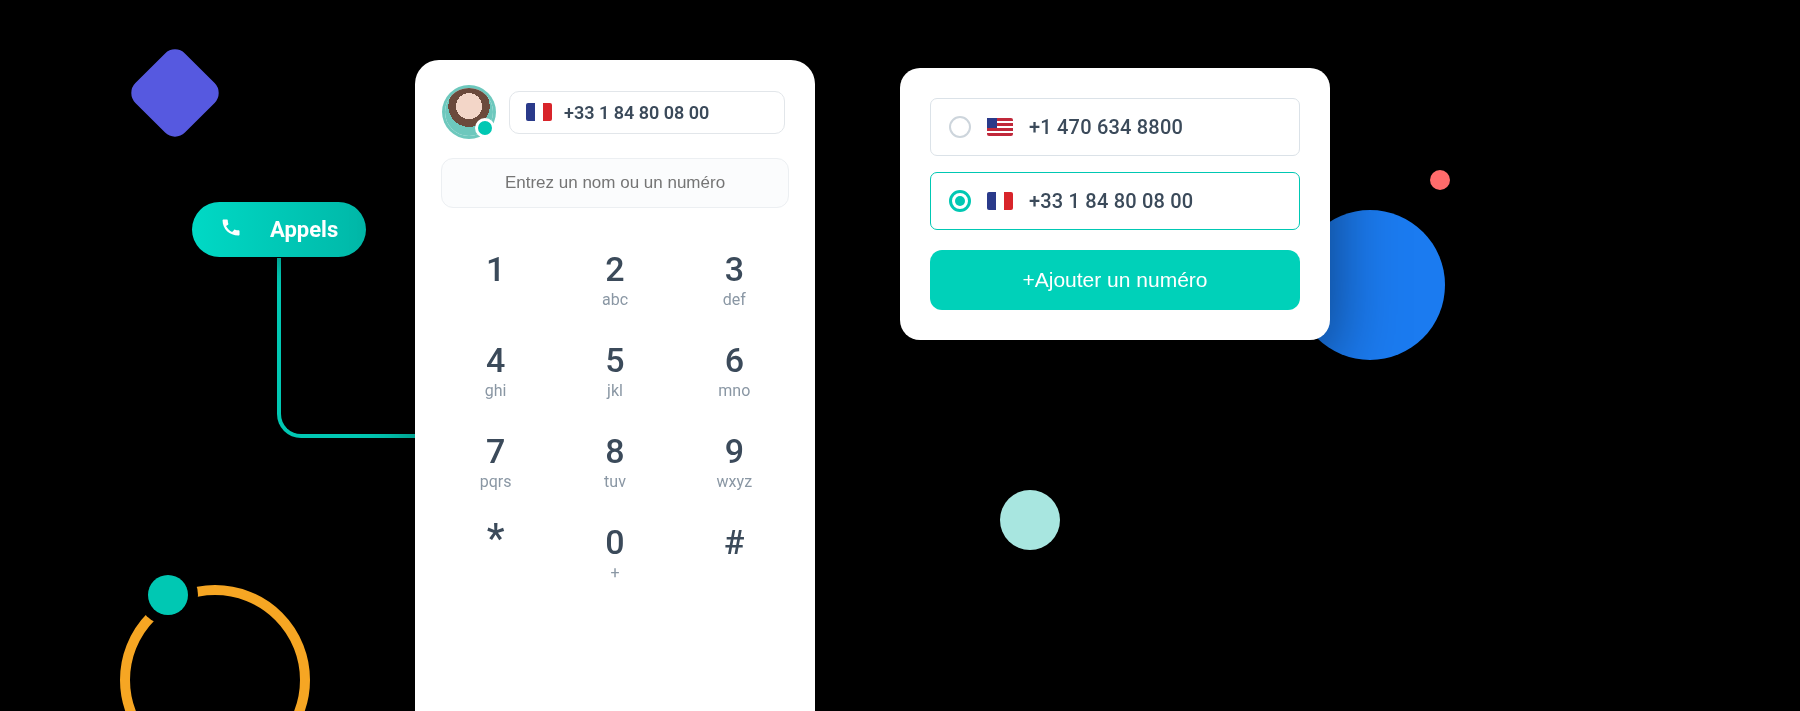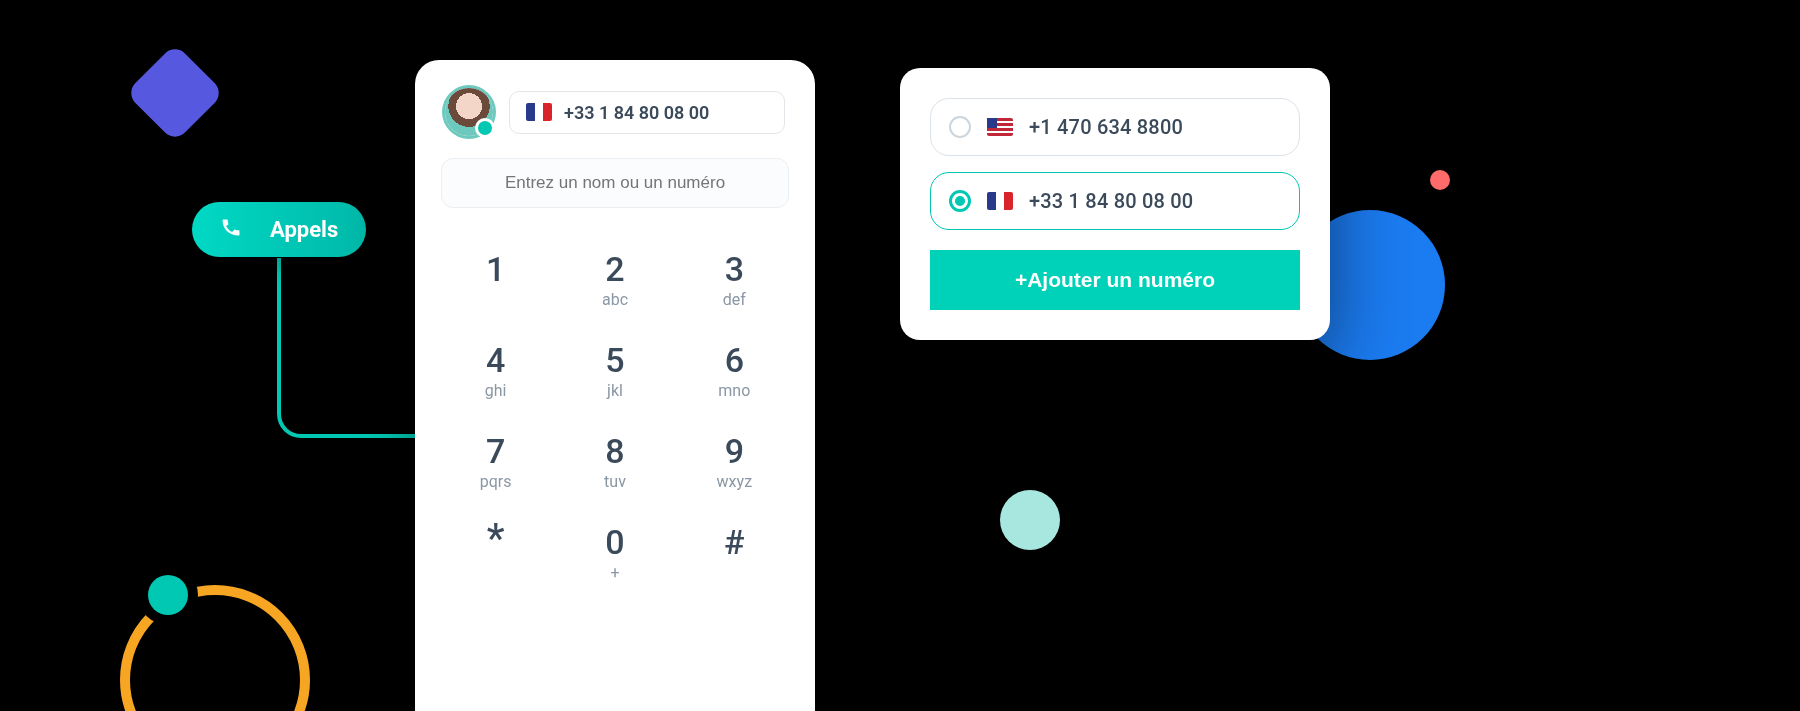--- a/index.html
+++ b/index.html
@@ -116,37 +116,37 @@
   
   .numbers-card {
     position: absolute; left: 900px; top: 68px;
     width: 430px; background: #fff; border-radius: 20px;
     padding: 30px 30px 30px 30px;
     box-shadow: 0 24px 70px rgba(0,0,0,.5);
     z-index: 3;
   }
   .number-row {
     display: flex; align-items: center; gap: 16px;
-    padding: 16px 18px; border: 1px solid #dbe2e8; border-radius: 19px;
+    padding: 16px 18px; border: 1px solid #dbe2e8; border-radius: 7px;
     margin-bottom: 16px; cursor: pointer;
   }
   .number-row.selected { border-color: #00c8b3; }
   .radio {
     width: 22px; height: 22px; border: 2px solid #cdd5dc; border-radius: 50%;
     flex-shrink: 0; position: relative;
   }
   .radio.on { border-color:#00c8b3; border-width:3px; }
   .radio.on::after {
     content:""; position:absolute; inset:3px; background:#00c8b3; border-radius:50%;
   }
   .number-text { font-size: 20px; color:#3b4a5a; font-weight:500; letter-spacing:.2px; }
 
   .add-btn {
     width:100%; padding: 18px 0; background:#00d1b9; border:none;
-    border-radius: 0; color:#fff; font-size: 21px; font-weight:700;
+    border-radius: 12px; color:#fff; font-size: 21px; font-weight:400;
     cursor: pointer; margin-top: 4px;
   }
 </style>
 </head>
 <body>
 
 <div class="deco-big-blue"></div>
 <div class="deco-red-dot"></div>
 <div class="deco-teal-halfmoon"></div>
 <div class="deco-diamond"></div>

